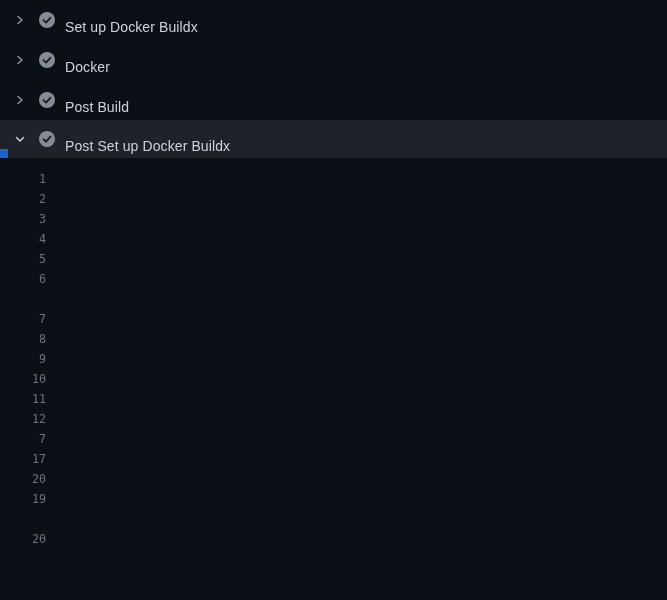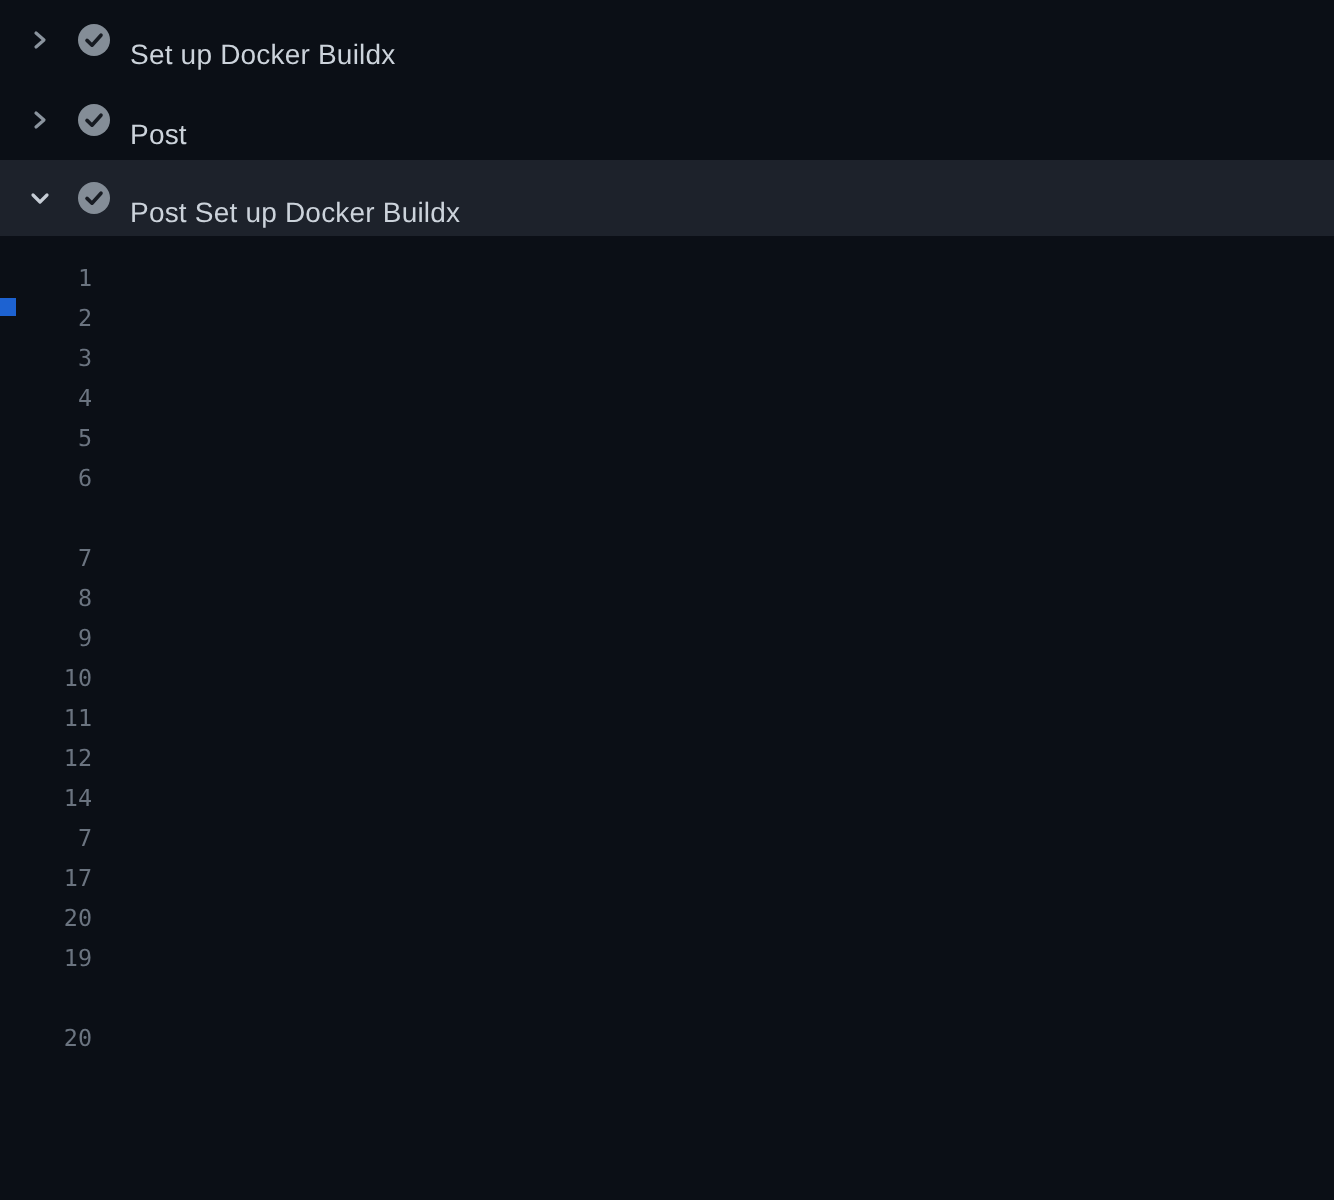--- a/index.html
+++ b/index.html
@@ -55,23 +55,37 @@
           <svg width="10" height="12" viewBox="0 0 10 12">
             <path d="M3 2.5 L7 6 L3 9.5" stroke="#8b949e" stroke-width="1.6" fill="none" stroke-linecap="round" stroke-linejoin="round"></path>
           </svg>
         </span>
     <span class="check">
       <svg width="16" height="16" viewBox="0 0 16 16">
         <circle cx="8" cy="8" r="8" fill="#848d97"></circle>
         <path d="M4.5 8.2 L7 10.6 L11.5 5.6" stroke="#171b22" stroke-width="1.8" fill="none" stroke-linecap="round" stroke-linejoin="round"></path>
       </svg>
     </span>
-    <span class="section-label">Post</span>
-  </div>
-
+    <span class="section-label">Docker</span>
+  </div>
+
+  <div class="section-row">
+    <span class="chev">
+          <svg width="10" height="12" viewBox="0 0 10 12">
+            <path d="M3 2.5 L7 6 L3 9.5" stroke="#8b949e" stroke-width="1.6" fill="none" stroke-linecap="round" stroke-linejoin="round"></path>
+          </svg>
+        </span>
+    <span class="check">
+      <svg width="16" height="16" viewBox="0 0 16 16">
+        <circle cx="8" cy="8" r="8" fill="#848d97"></circle>
+        <path d="M4.5 8.2 L7 10.6 L11.5 5.6" stroke="#171b22" stroke-width="1.8" fill="none" stroke-linecap="round" stroke-linejoin="round"></path>
+      </svg>
+    </span>
+    <span class="section-label">Post Build</span>
+  </div>
 
   <div class="section-row expanded">
     <span class="chev">
           <svg width="12" height="10" viewBox="0 0 12 10">
             <path d="M2.5 3.5 L6 7 L9.5 3.5" stroke="#c6cdd5" stroke-width="1.6" fill="none" stroke-linecap="round" stroke-linejoin="round"></path>
           </svg>
         </span>
     <span class="check">
       <svg width="16" height="16" viewBox="0 0 16 16">
         <circle cx="8" cy="8" r="8" fill="#848d97"></circle>
@@ -142,24 +156,20 @@
     <span class="lnum">11</span>
     
   </div>
 
   <div class="lrow t-log">
     <span class="lnum">12</span>
     
   </div>
 
 
-  <div class="lrow t-log">
-    <span class="lnum">14</span>
-    
-  </div>
 
   <div class="lrow t-log">
     <span class="lnum">7</span>
     
   </div>
 
 
   <div class="lrow t-log">
     <span class="lnum">17</span>
     

